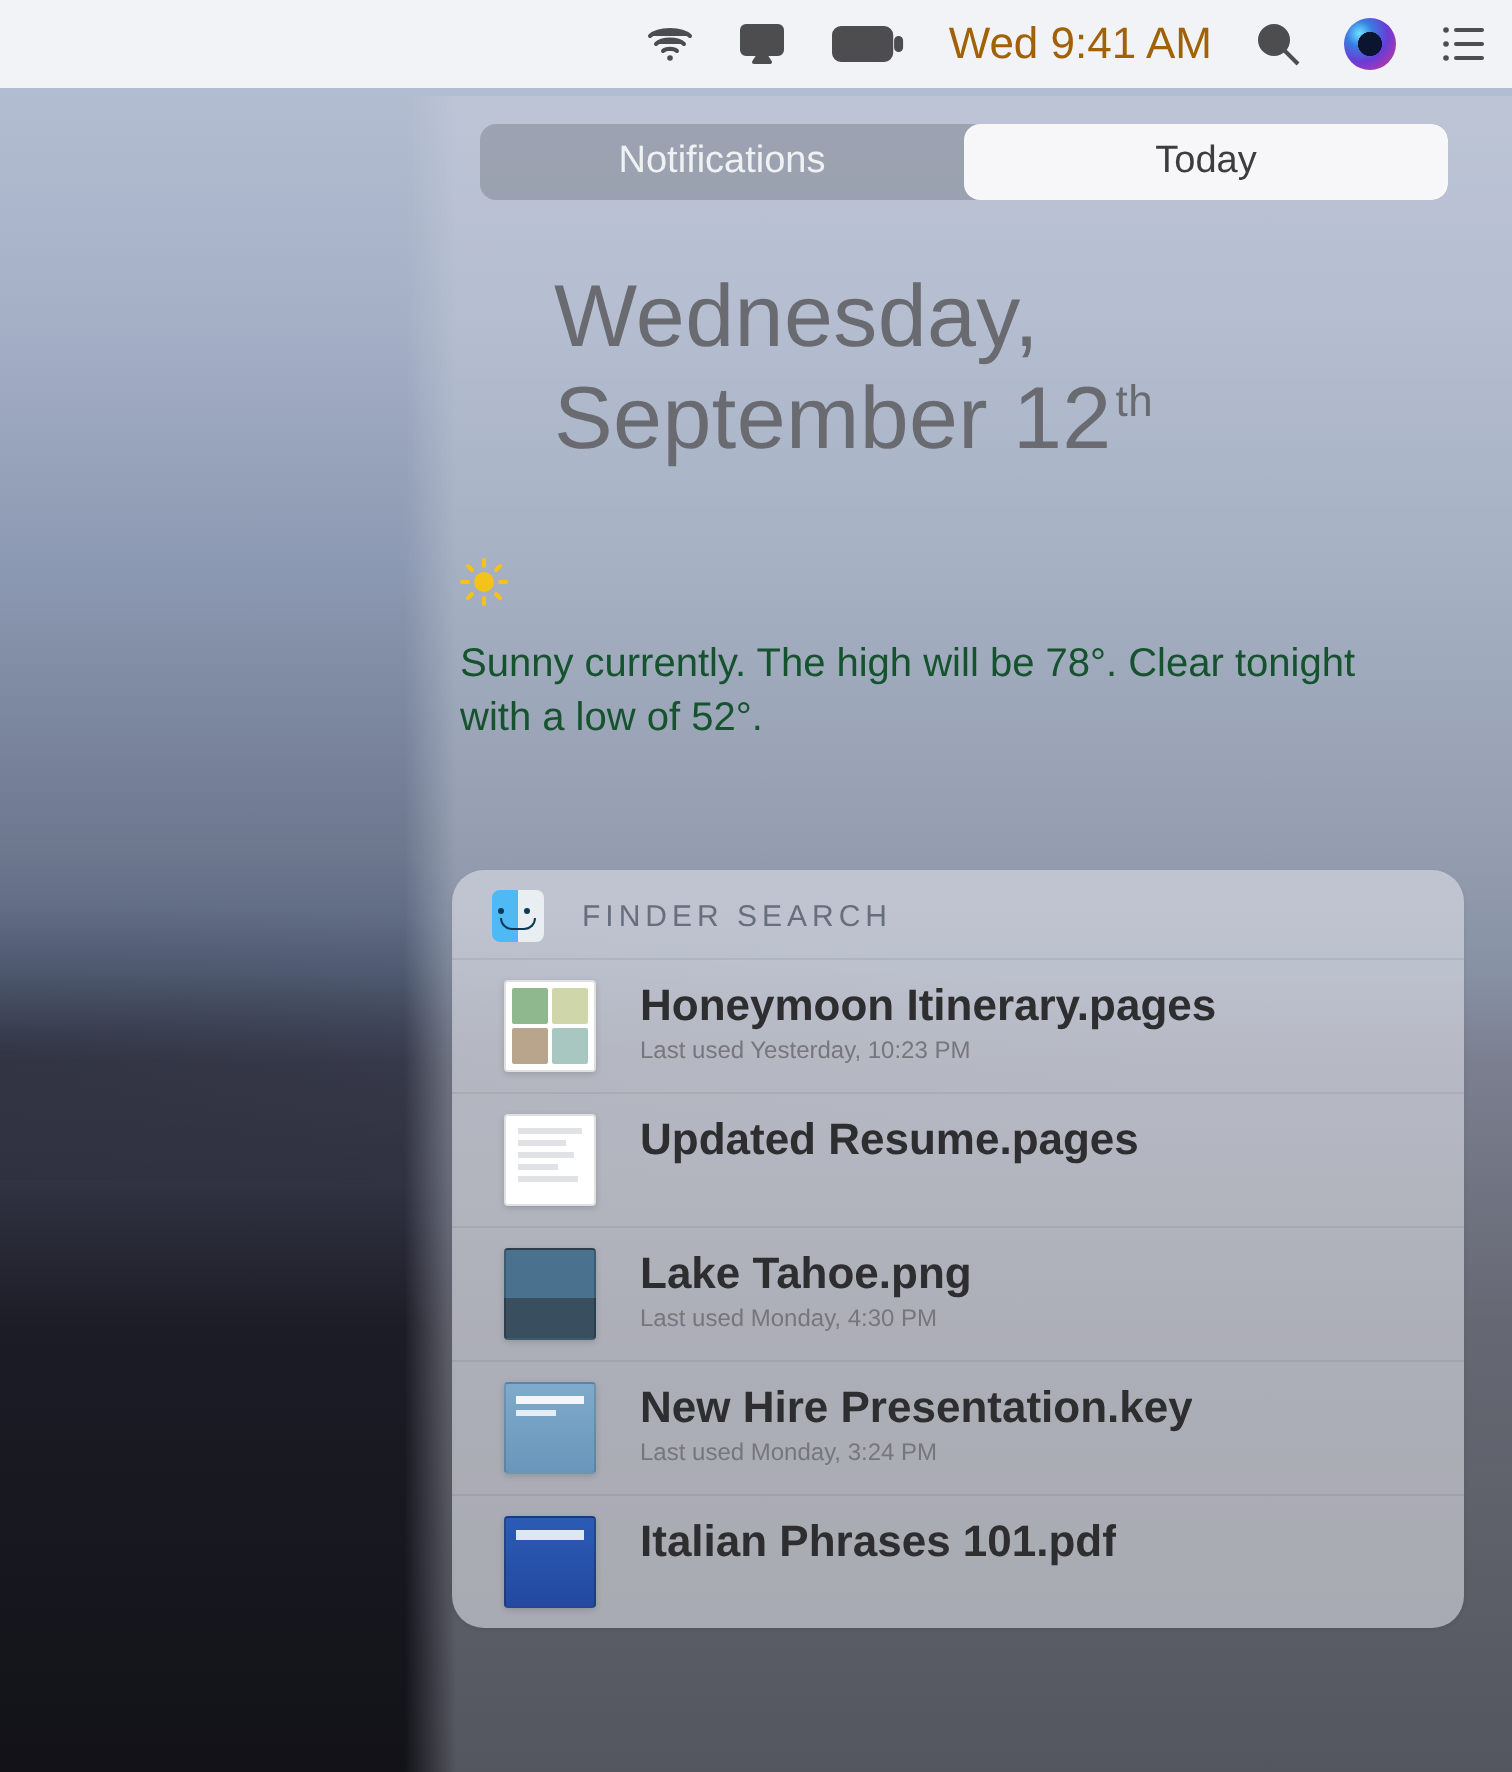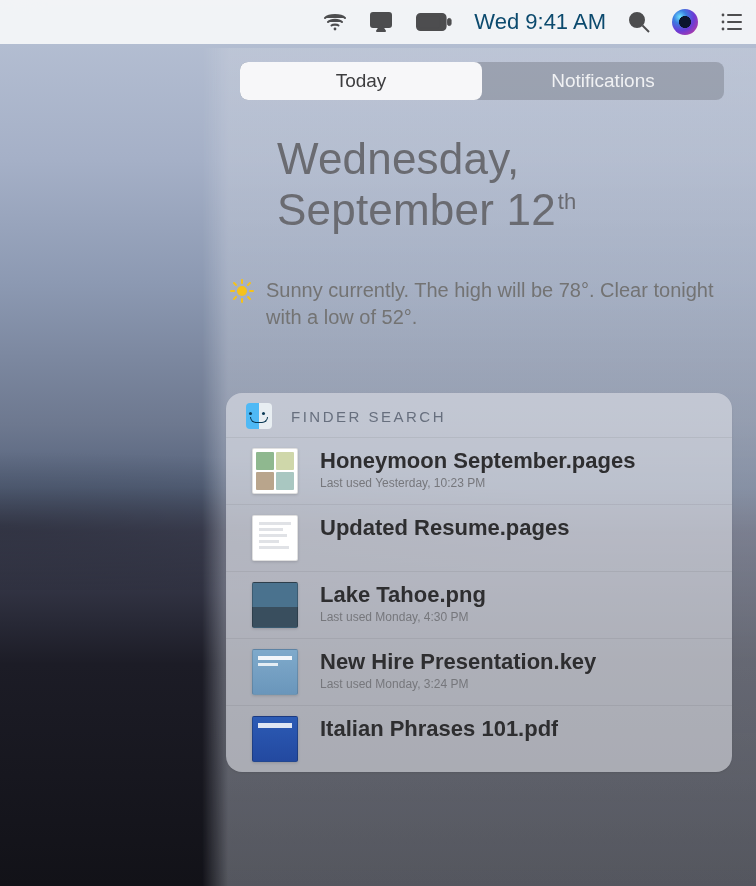--- a/index.html
+++ b/index.html
@@ -24,21 +24,21 @@
       justify-content: flex-end;
       padding: 0 12px;
       gap: 20px;
       font-size: 22px;
       color: #4d4d4f;
     }
     .menubar .mb-icon { display: inline-flex; align-items: center; justify-content: center; width: 26px; height: 26px; }
     .menubar .mb-icon svg { width: 24px; height: 24px; fill: #4d4d4f; stroke: #4d4d4f; }
     .menubar .battery svg { width: 36px; height: 20px; }
     .menubar .battery { width: 40px; }
-    .mb-clock { font-size: 22px; color: #0c4a6e; }
+    .mb-clock { font-size: 22px; color: #a16207; }
     .siri-icon {
       width: 26px; height: 26px; border-radius: 50%;
       background: radial-gradient(circle at 30% 30%, #6ce3ff 0%, #3a7de0 25%, #6a3bd6 55%, #d83a8b 100%);
       position: relative;
     }
     .siri-icon::after {
       content: "";
       position: absolute; inset: 1px;
       border-radius: 50%;
       background: radial-gradient(circle at 50% 50%, #0c152f 0%, #0c152f 35%, transparent 36%);
@@ -104,22 +104,23 @@
     }
     .date-heading sup { font-size: 22px; vertical-align: super; margin-left: 2px; }
 
     .weather-row {
       margin-top: 42px;
       padding: 0 30px 0 10px;
       display: flex;
       align-items: flex-start;
       gap: 8px;
       font-size: 20px;
-      color: #737373;
+      color: #14532d;
       line-height: 1.35;
+      flex-direction: column;
     }
     .weather-row .wicon { flex: 0 0 28px; margin-top: 2px; color: #f5c21a; }
 
     .widget-card {
       margin: 62px 12px 0 6px;
       border-radius: 16px;
       background: rgba(225,228,235,0.58);
       padding: 10px 0 0 0;
       box-shadow: 0 1px 2px rgba(0,0,0,0.08);
     }
@@ -231,25 +232,25 @@
       <circle cx="4" cy="19" r="1.4" fill="#4d4d4f" stroke="none"></circle>
       <line x1="9" y1="19" x2="22" y2="19"></line>
     </svg>
   </span>
 </div>
 
 <div class="nc-panel">
   <div class="nc-blur"></div>
 
   <div class="segmented">
+    <div class="seg">
+      <span>Notifications</span>
+    </div>
     <div class="seg active">
       <span>Today</span>
-    </div>
-    <div class="seg">
-      <span>Notifications</span>
     </div>
   </div>
 
   <div class="date-heading">
     <div class="d1">Wednesday,</div>
     <div class="d2">
       <span>September 12</span><sup>th</sup>
     </div>
   </div>
 
@@ -279,21 +280,21 @@
     </div>
     <div class="file-list" id="file-list">
         <div class="file-row">
           <div class="thumb shadow collage">
             <span></span>
             <span></span>
             <span></span>
             <span></span>
           </div>
           <div class="file-meta">
-            <div class="fname">Honeymoon September.pages</div>
+            <div class="fname">Honeymoon Itinerary.pages</div>
             <div class="fsub">Last used Yesterday, 10:23 PM</div>
           </div>
         </div>
         <div class="file-row">
           <div class="thumb shadow doc">
             <span class="bar bar1"></span>
             <span class="bar bar2"></span>
             <span class="bar bar3"></span>
             <span class="bar bar4"></span>
             <span class="bar bar5"></span>

